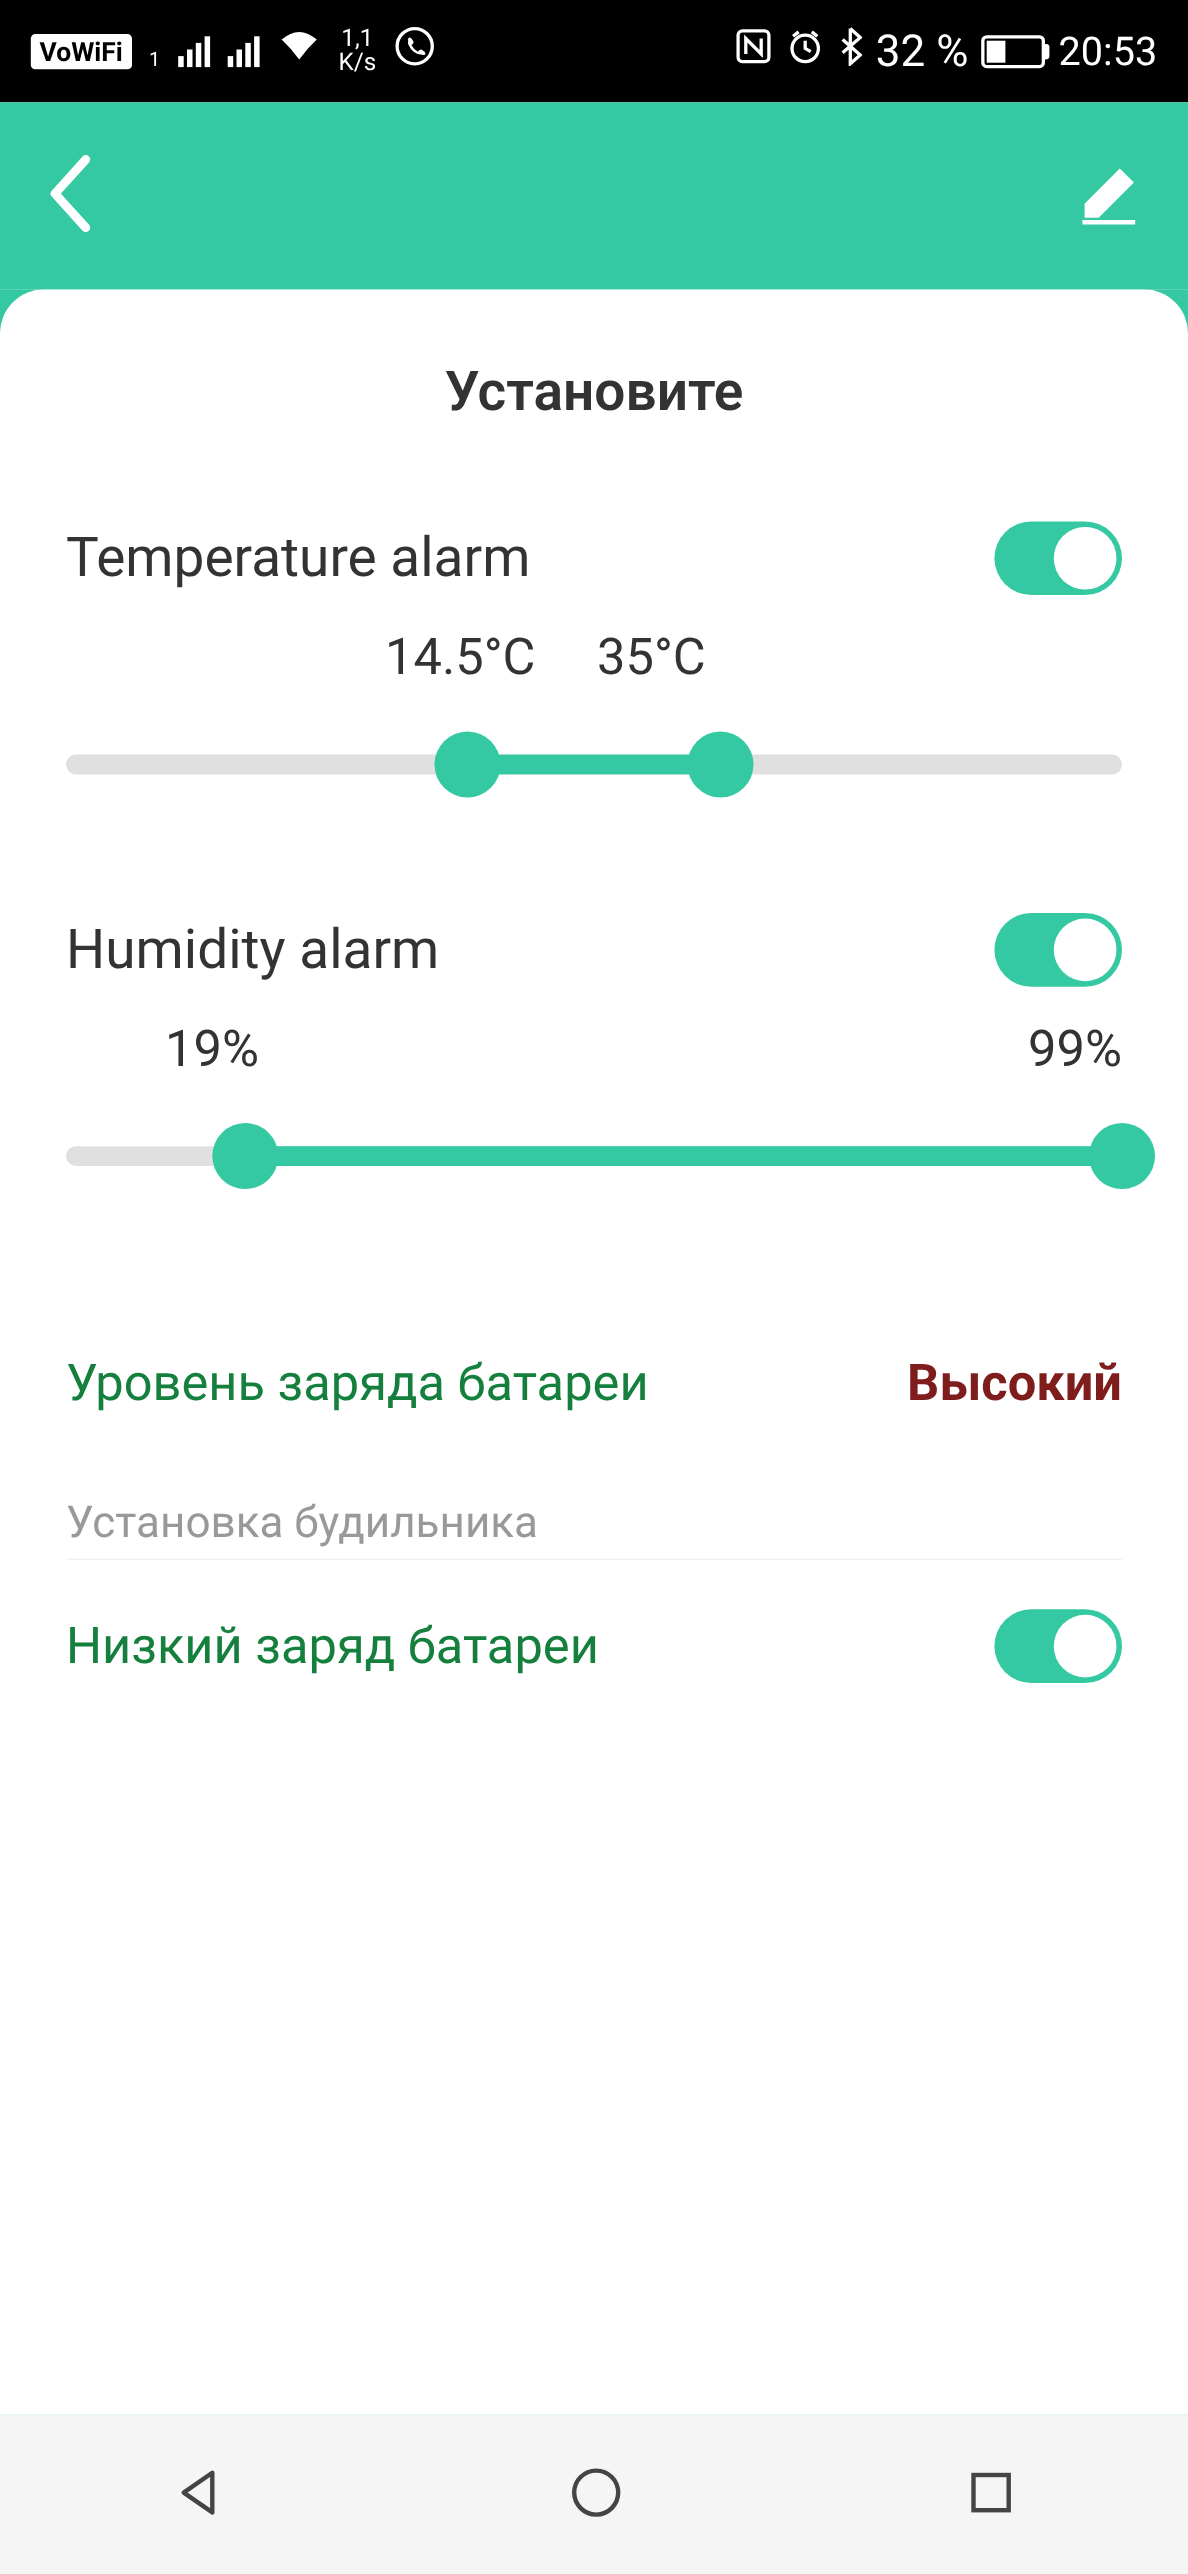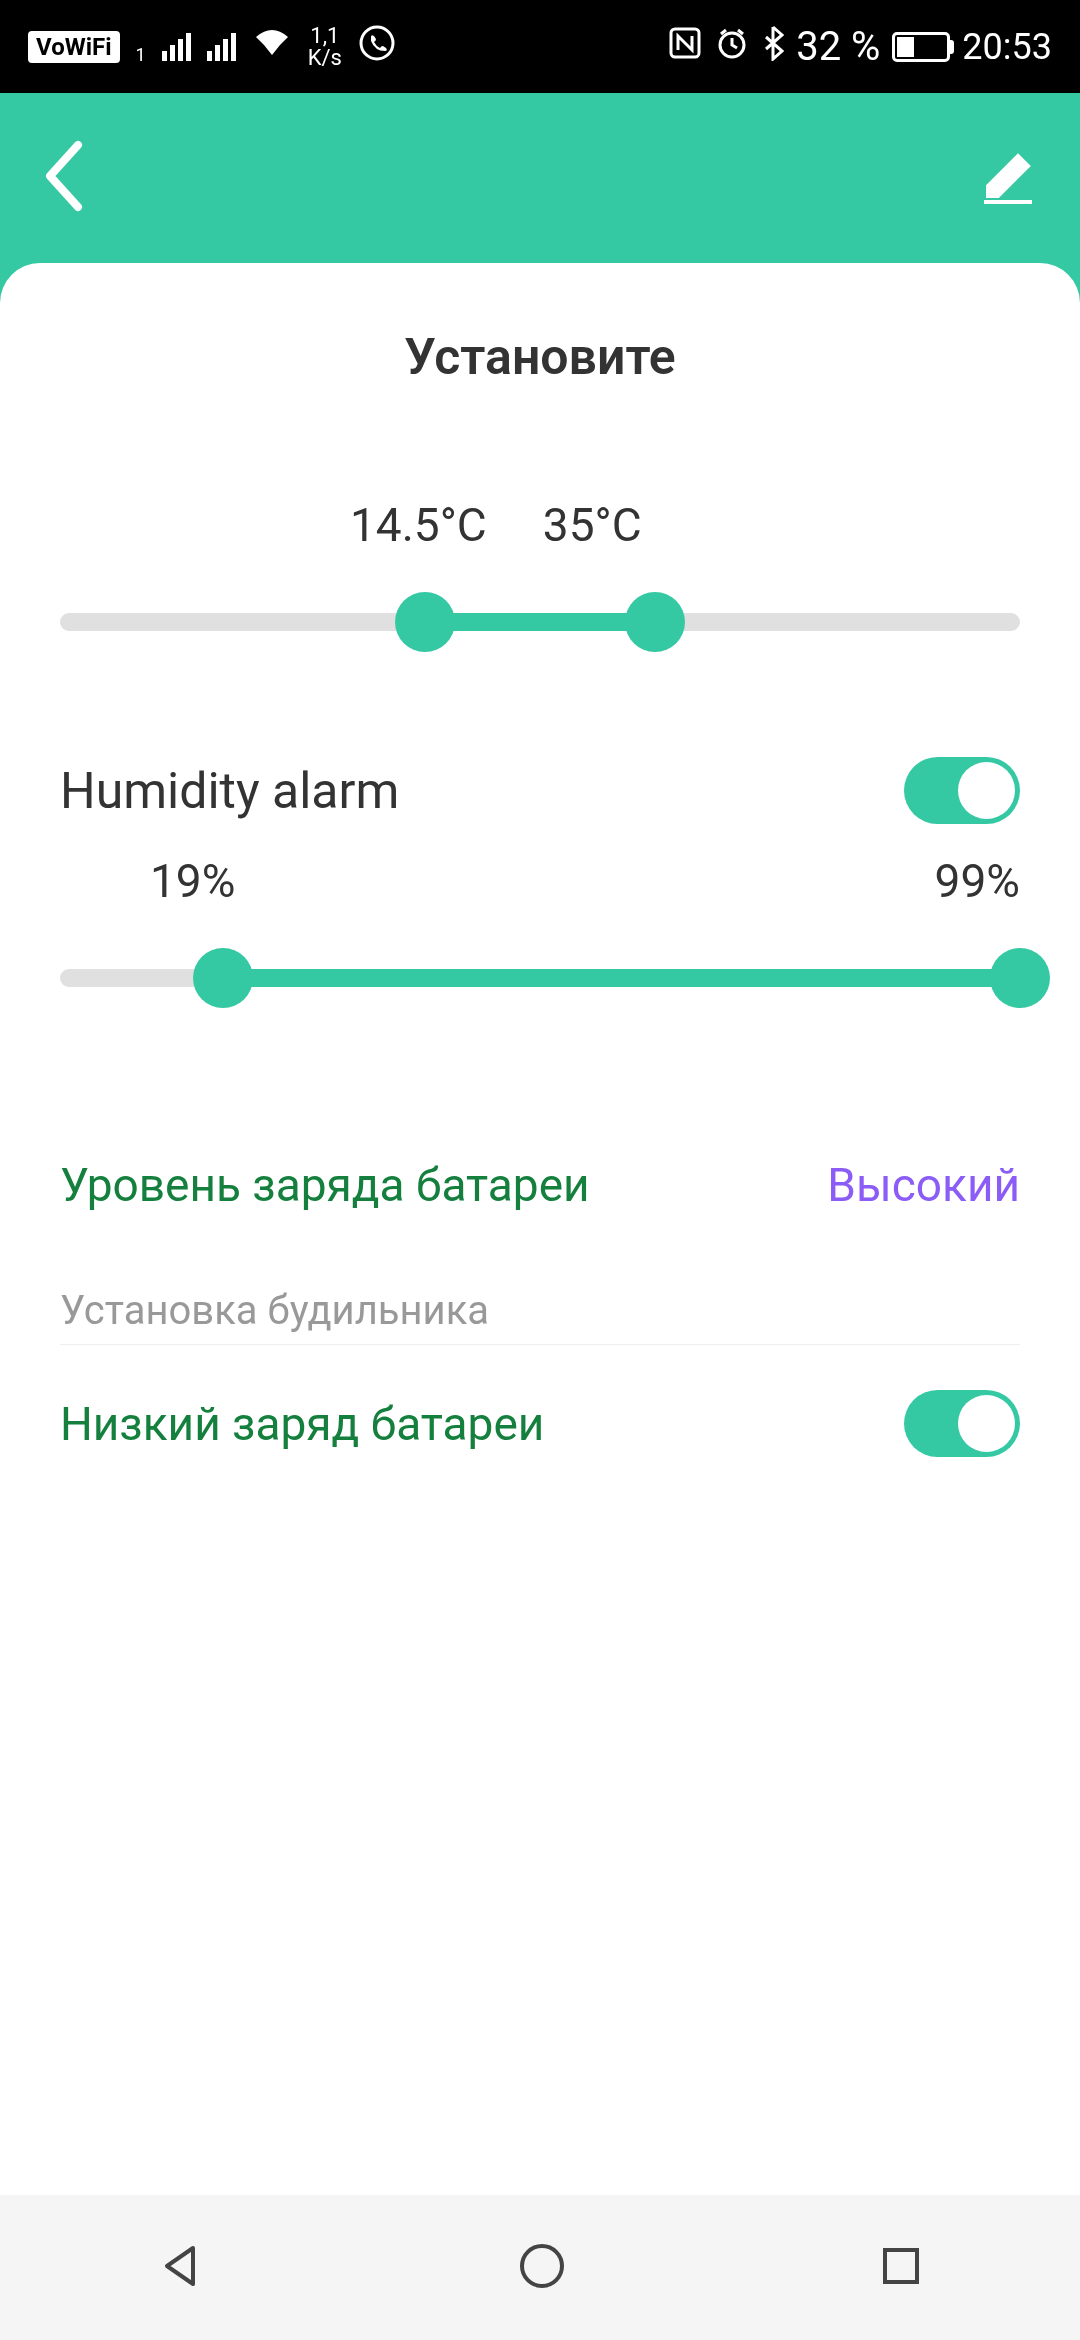--- a/index.html
+++ b/index.html
@@ -81,21 +81,21 @@
       background: #fff;
       border-radius: 40px 40px 0 0;
       flex: 1;
       padding: 65px 60px 40px;
     }
     .page-title {
       text-align: center;
       font-size: 50px;
       font-weight: 600;
       color: #333;
-      margin-bottom: 112px;
+      margin-bottom: 88px;
     }
     .section-row {
       display: flex;
       justify-content: space-between;
       align-items: center;
       margin-bottom: 30px;
     }
     .section-label {
       font-size: 50px;
       color: #333;
@@ -163,24 +163,25 @@
       justify-content: space-between;
       align-items: center;
       padding: 45px 0;
     }
     .setting-label {
       font-size: 46px;
       color: #15803d;
     }
     .setting-value {
       font-size: 46px;
-      color: #8b5cf6;
+      color: #7f1d1d;
       display: flex;
       align-items: center;
       gap: 20px;
+      font-weight: bold;
     }
     .chevron { color: #bbb; }
     .section-header {
       font-size: 40px;
       color: #999;
       padding: 30px 0 10px;
       border-bottom: 1px solid #eee;
     }
     .nav-bar {
       height: 145px;
@@ -263,20 +264,26 @@
         <path d="M12 52 L12 42 L42 12 L52 22 L22 52 Z M8 58 L56 58" fill="#fff" stroke="#fff" stroke-width="4"></path>
       </svg>
   </div>
 </div>
 
 <div class="content-wrap">
   <div class="card">
 
     <div class="page-title">Установите</div>
 
+    <div class="section-row">
+      <div class="section-label">Temperature alarm</div>
+      <div class="toggle">
+          <div class="toggle-knob"></div>
+        </div>
+    </div>
     <div class="slider-readout temp">
       <span>14.5°C</span>
       <span>35°C</span>
     </div>
     <div class="range-slider">
       <div class="track"></div>
       <div class="track-fill" style="left:38%;right:38%;"></div>
       <div class="thumb" style="left:38%;"></div>
       <div class="thumb" style="left:62%;"></div>
     </div>

